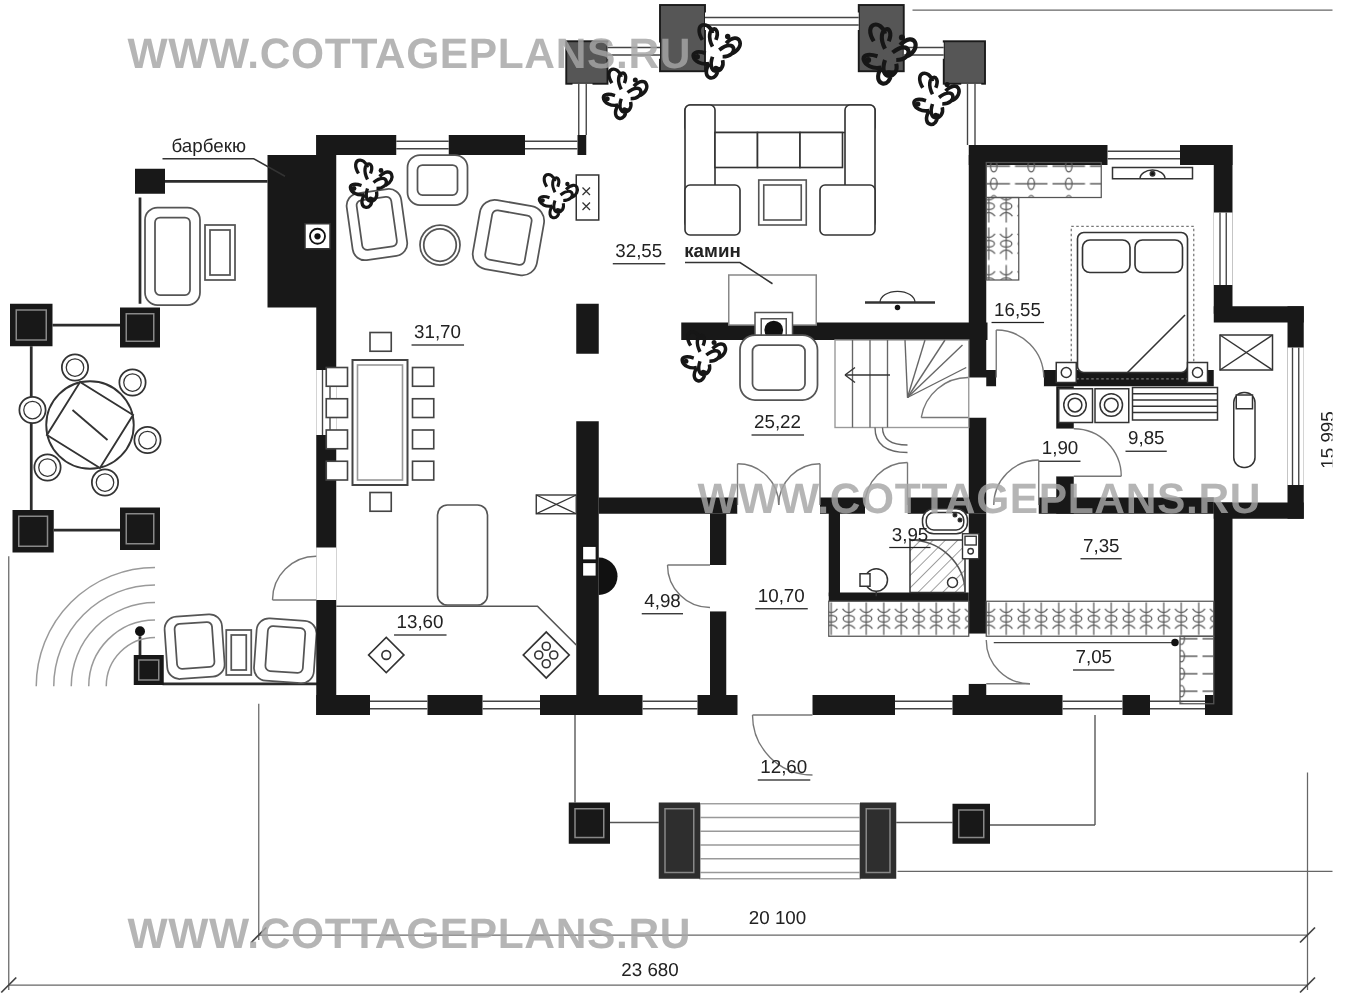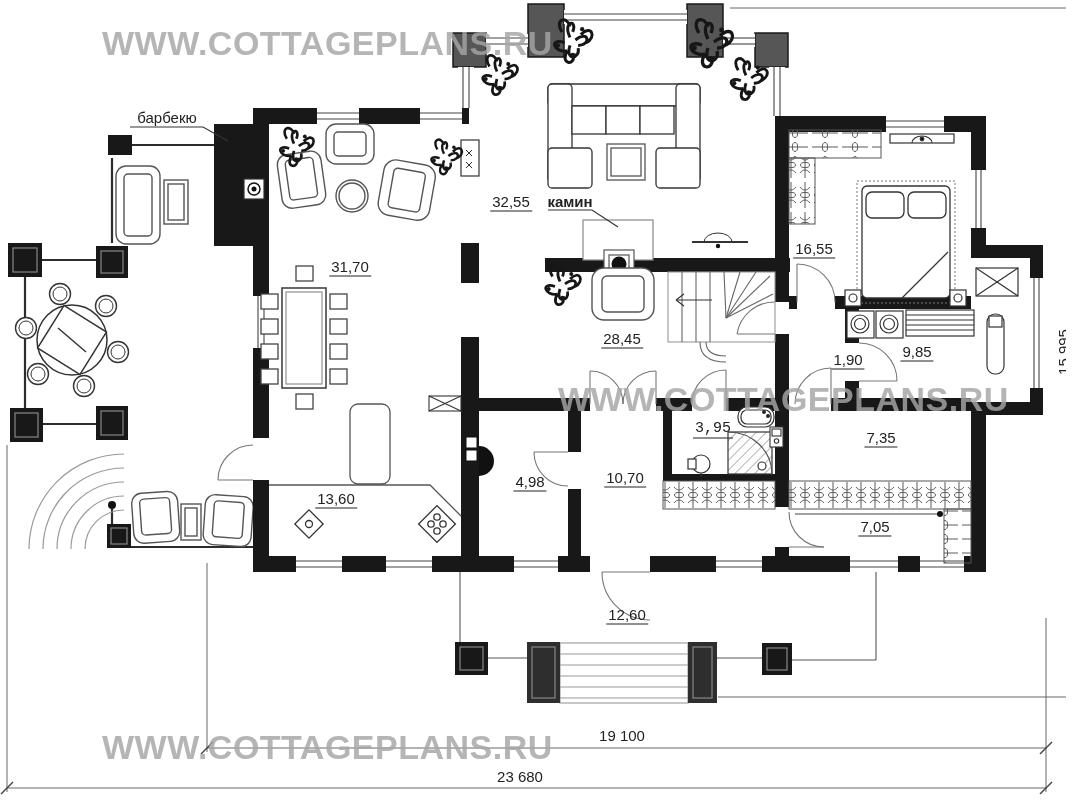--- a/index.html
+++ b/index.html
@@ -555,29 +555,29 @@
 
 <div class="wm" style="left:102px;top:24px;">WWW.COTTAGEPLANS.RU</div>
 <div class="wm" style="left:558px;top:380px;">WWW.COTTAGEPLANS.RU</div>
 <div class="wm" style="left:102px;top:728px;">WWW.COTTAGEPLANS.RU</div>
 
 <div class="lbl" style="left:167px;top:117px;">барбекю</div>
 <div class="lbl" style="left:570px;top:201px;font-weight:bold;">камин</div>
 
 <div class="lbl u" style="left:350px;top:267px;">31,70</div>
 <div class="lbl u" style="left:511px;top:202px;">32,55</div>
-<div class="lbl u" style="left:622px;top:339px;">28,45</div>
+<div class="lbl u" style="left:622px;top:339px;">25,22</div>
 <div class="lbl u" style="left:814px;top:249px;">16,55</div>
 <div class="lbl u" style="left:812px;top:360px;margin-left:36px;">1,90</div>
 <div class="lbl u" style="left:917px;top:352px;">9,85</div>
 <div class="lbl u" style="left:336px;top:499px;">13,60</div>
 <div class="lbl u" style="left:530px;top:482px;">4,98</div>
 <div class="lbl u" style="left:625px;top:478px;">10,70</div>
-<div class="lbl u" style="left:713px;top:429px;font-family:Liberation Mono, monospace;">3,95</div>
+<div class="lbl u" style="left:728px;top:429px;">3,95</div>
 <div class="lbl u" style="left:881px;top:438px;">7,35</div>
 <div class="lbl u" style="left:875px;top:527px;">7,05</div>
 <div class="lbl u" style="left:627px;top:615px;">12,60</div>
 
-<div class="lbl" style="left:622px;top:735px;">19 100</div>
+<div class="lbl" style="left:622px;top:735px;">20 100</div>
 <div class="lbl" style="left:520px;top:776px;">23 680</div>
 <div class="lbl rot" style="left:1063px;top:352px;">15 995</div>
 
 </div>
 
 </body></html>

